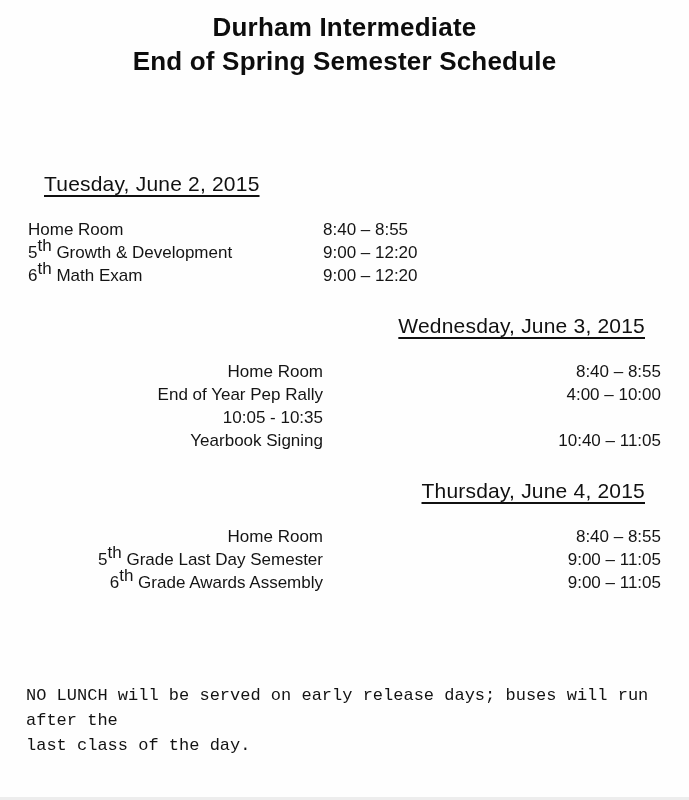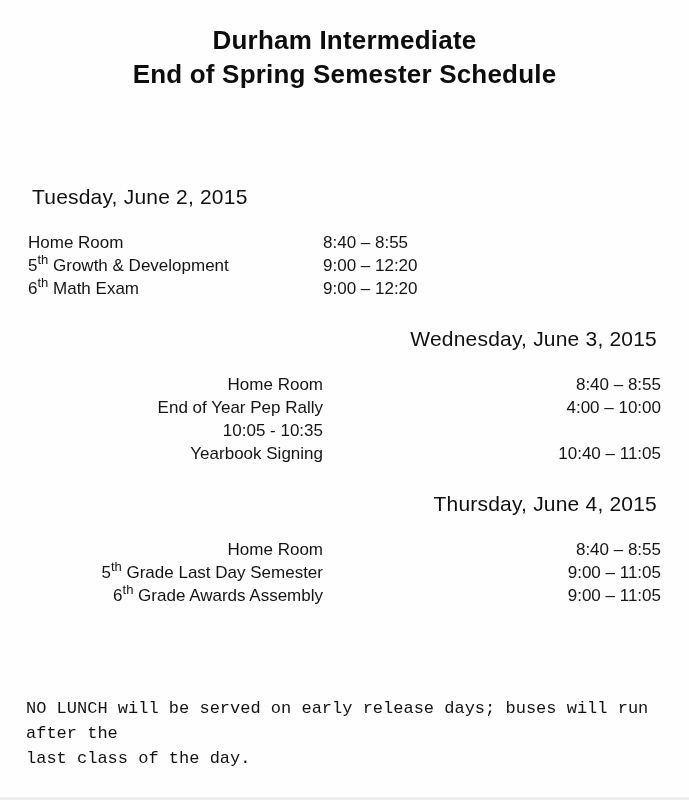--- a/index.html
+++ b/index.html
@@ -12,60 +12,61 @@
     width: 689px;
     height: 800px;
     box-sizing: border-box;
     background: #fefefe;
     border-bottom: 3px solid #ededed;
     overflow: hidden;
     color: #141414;
     font-family: "Liberation Sans", sans-serif;
   }
   .doc-title {
-    padding-top: 23px;
+    padding-top: 10px;
     text-align: center;
     font-weight: bold;
     font-size: 26px;
     line-height: 34px;
     letter-spacing: 0.2px;
     color: #0d0d0d;
   }
   .content {
     padding: 0 28px;
   }
   .day-section.first {
     margin-top: 93px;
   }
   .day-section + .day-section {
     margin-top: 26px;
     text-align: right;
   }
   .day-heading {
-    margin: 4px;
+    margin: 16px;
     font-size: 21px;
     line-height: 26px;
     font-weight: normal;
     color: #101010;
+    text-decoration: underline;
     text-decoration-thickness: 1.5px;
     text-underline-offset: 4px;
     letter-spacing: 0.2px;
   }
   .rows {
     margin-top: 21px;
   }
   .row {
     display: grid;
     grid-template-columns: 295px auto;
     font-size: 17px;
     line-height: 23px;
     white-space: nowrap;
   }
   .event-label sup {
-    font-size: 13px;
+    font-size: 17px;
     line-height: 0;
   }
   .doc-footer {
     margin: 89px 28px 0 26px;
     font-size: 17px;
     line-height: 25px;
     color: #121212;
     font-family: Liberation Mono, monospace;
   }
 </style>

